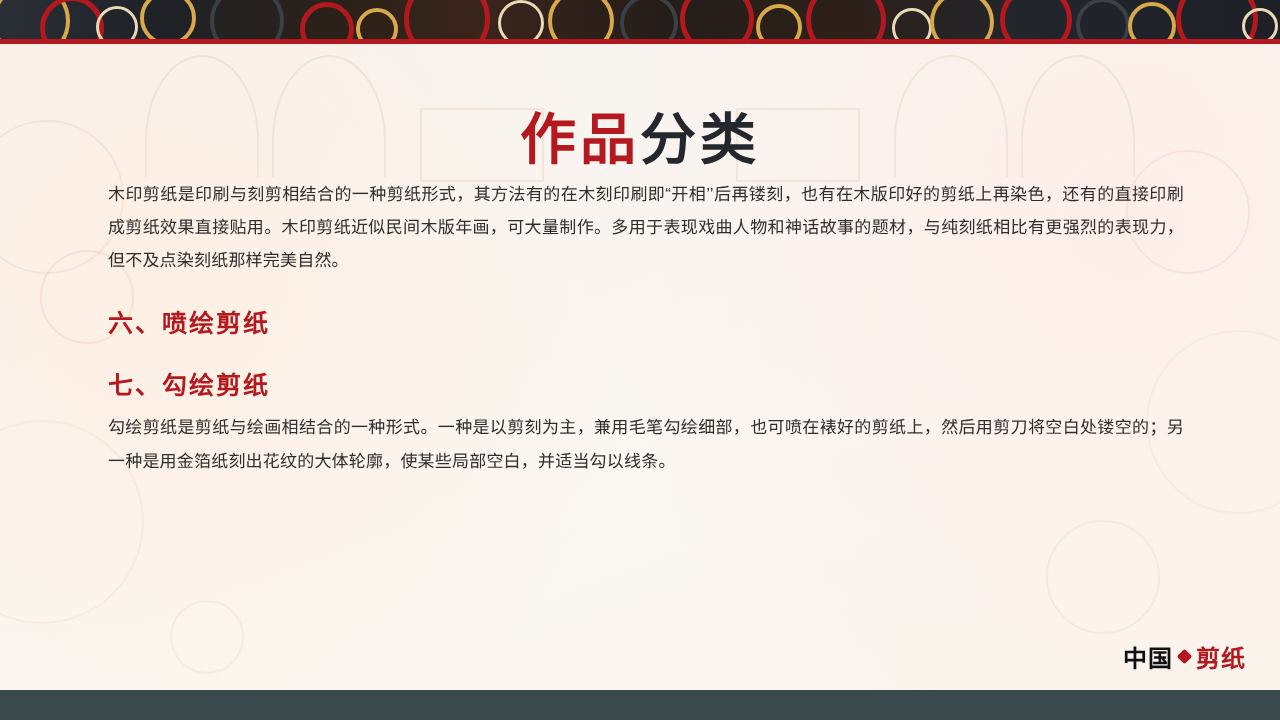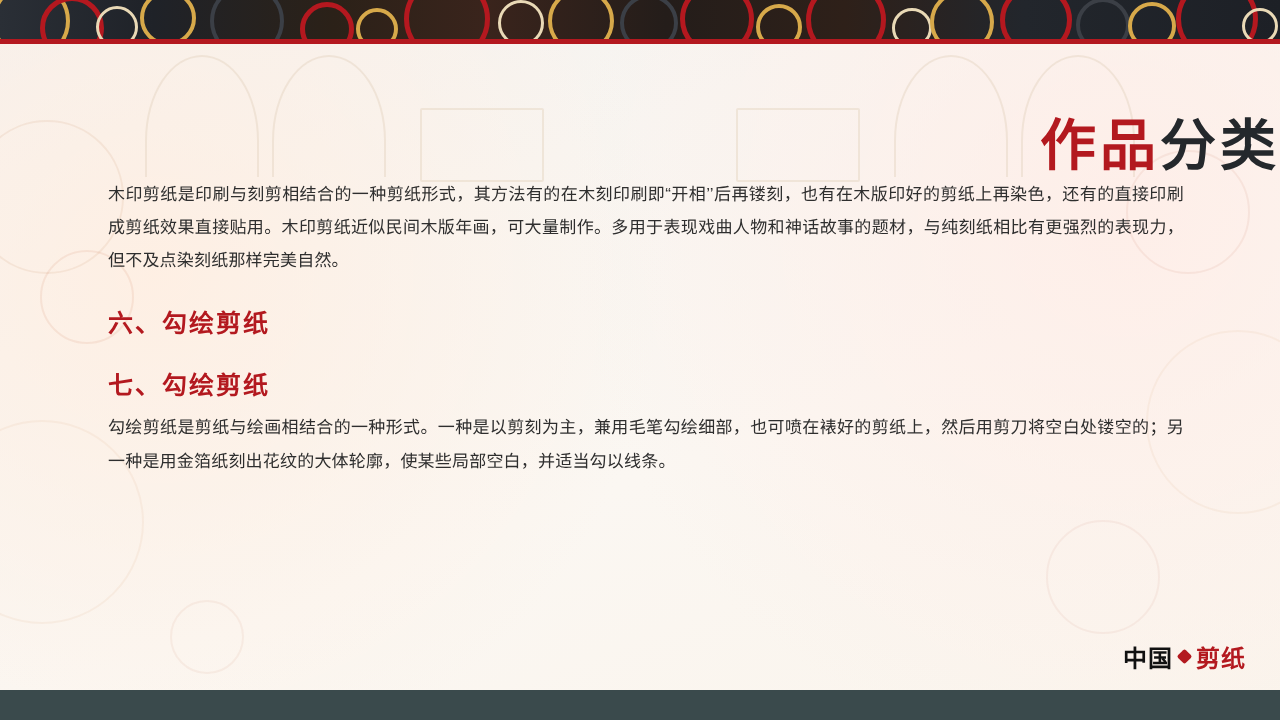--- a/index.html
+++ b/index.html
@@ -86,24 +86,24 @@
     left: 0;
     bottom: 0;
     width: 1280px;
     height: 5px;
     background: #b4181f;
   }
 
   
   .title {
     position: absolute;
-    top: 76px;
-    left: 0;
-    width: 1280px;
-    text-align: right;
+    top: 70px;
+    left: 0;
+    width: 1280px;
+    text-align: center;
     font-size: 56px;
     line-height: 1.15;
     letter-spacing: 4px;
     font-weight: 700;
     white-space: nowrap;
   }
   .title .part-a { color: #b3191f; }
   .title .part-b { color: #24282c; }
 
   
@@ -213,21 +213,21 @@
 
   <h1 class="title"><span class="part-a">作品</span><span class="part-b">分类</span></h1>
 
   <div class="content">
 
     <div class="section">
       <p class="sec-body">木印剪纸是印刷与刻剪相结合的一种剪纸形式，其方法有的在木刻印刷即“开相’’后再镂刻，也有在木版印好的剪纸上再染色，还有的直接印刷成剪纸效果直接贴用。木印剪纸近似民间木版年画，可大量制作。多用于表现戏曲人物和神话故事的题材，与纯刻纸相比有更强烈的表现力，但不及点染刻纸那样完美自然。</p>
     </div>
 
     <div class="section">
-      <h2 class="sec-heading">六、勾绘剪纸</h2>
+      <h2 class="sec-heading">六、喷绘剪纸</h2>
     </div>
 
     <div class="section">
       <h2 class="sec-heading">七、勾绘剪纸</h2>
       <p class="sec-body">勾绘剪纸是剪纸与绘画相结合的一种形式。一种是以剪刻为主，兼用毛笔勾绘细部，也可喷在裱好的剪纸上，然后用剪刀将空白处镂空的；另一种是用金箔纸刻出花纹的大体轮廓，使某些局部空白，并适当勾以线条。</p>
     </div>
 
   </div>
 
   <div class="logo">

